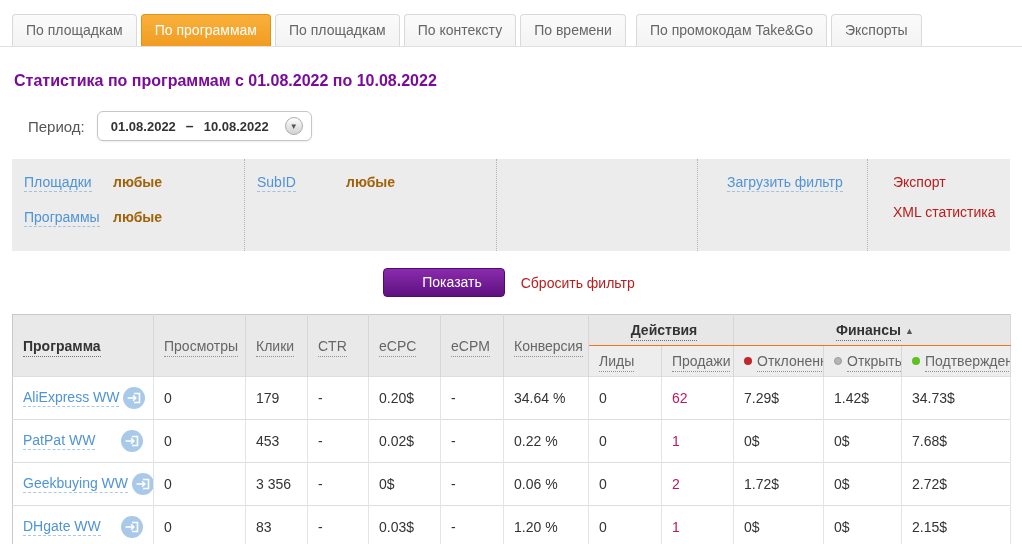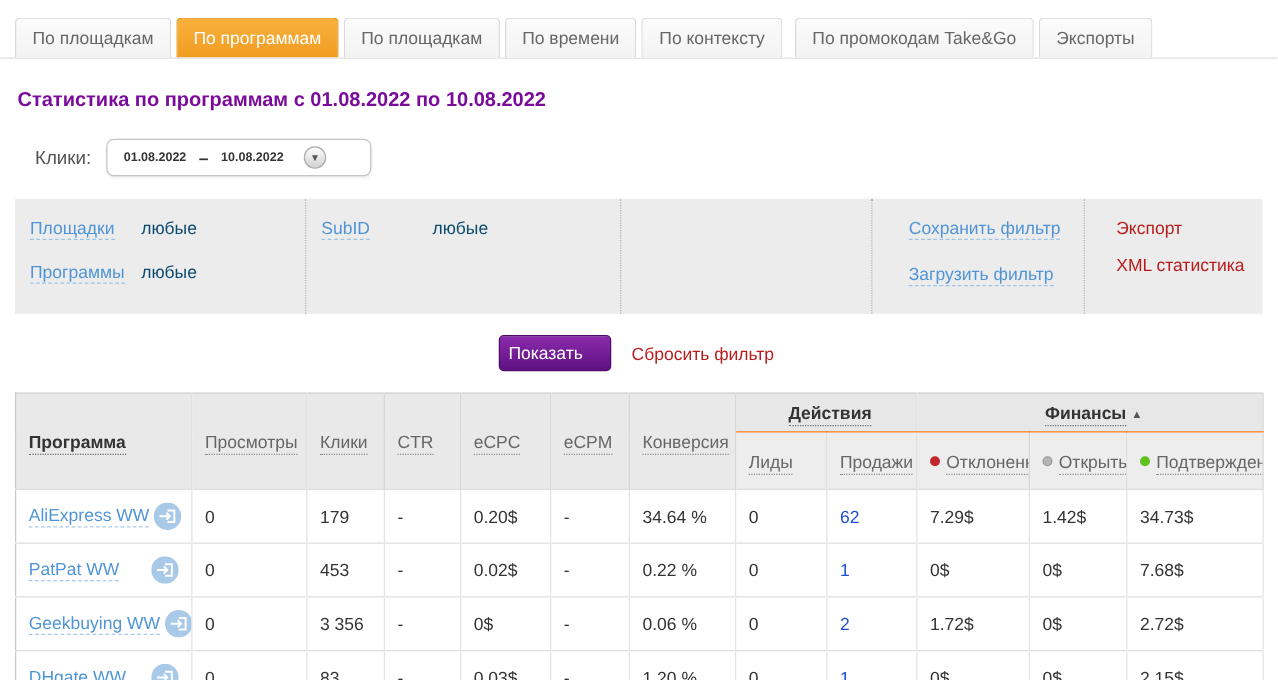--- a/index.html
+++ b/index.html
@@ -58,21 +58,21 @@
     align-items: center;
     gap: 10px;
     border: 1px solid #c6c6c6;
     border-radius: 6px;
     background: #fff;
     box-shadow: 0 1px 2px rgba(0,0,0,.08);
     padding: 5px 8px 5px 13px;
     min-width: 212px;
     cursor: pointer;
   }
-  .period-box b { color: #333; font-size: 10px; }
+  .period-box b { color: #333; font-size: 13px; }
   .period-dash { color: #333; font-weight: bold; }
   .period-arrow {
     width: 18px; height: 18px;
     border-radius: 50%;
     border: 1px solid #adadad;
     background: linear-gradient(#fdfdfd, #d2d2d2);
     color: #555;
     font-size: 8px;
     display: flex;
     align-items: center;
@@ -95,39 +95,39 @@
   .filter-item { display: flex; margin-bottom: 19px; align-items: baseline; }
   .filter-item .flabel { min-width: 89px; }
   a.dashed-link {
     color: #4f94d6;
     text-decoration: none;
     border-bottom: 1px dashed #9cc2e5;
     padding-bottom: 1px;
     cursor: pointer;
   }
   a.plain-link { color: #b91c1c; text-decoration: none; cursor: pointer; }
-  .fvalue { color: #0c4a6e; }
+  .fvalue { color: #a16207; font-weight: bold; }
   .xml-link { display: inline-block; margin-top: 13px; line-height: 19px; max-width: 110px; }
 
   
   .actions-row {
     margin-top: 17px;
     display: flex;
     justify-content: center;
     align-items: center;
     gap: 16px;
     padding-right: 4px;
   }
   .show-btn {
     background: linear-gradient(#8a2bad, #5e1180);
     border: 1px solid #4e0d6b;
     border-radius: 4px;
     color: #fff;
     font-size: 14px;
-    padding: 5px 22px 6px 7px;
+    padding: 5px 22px 6px 38px;
     cursor: pointer;
     font-family: "Liberation Sans", sans-serif;
   }
 
   
   .stats-table {
     margin: 17px 12px 0 12px;
     width: 998px;
     border-collapse: collapse;
     table-layout: fixed;
@@ -145,21 +145,21 @@
     color: #666;
     font-weight: normal;
     border-right: 1px solid #d7d7d7;
     height: 31px;
   }
   .stats-table thead th.grp {
     text-align: center;
     border-bottom: 1px solid #f97316;
     background: #e7e7e7;
   }
-  .stats-table thead tr.subrow th { background: #ededed; height: 46px; }
+  .stats-table thead tr.subrow th { background: #ededed; height: 31px; }
   .hdr-u { border-bottom: 1px dotted #909090; padding-bottom: 2px; color: #666; }
   .hdr-b { font-weight: bold; color: #333; border-bottom: 1px dotted #707070; padding-bottom: 2px; }
   .sort-arrow { font-size: 9px; color: #555; margin-left: 4px; vertical-align: 1px; }
   .dot { display: inline-block; width: 8px; height: 8px; border-radius: 50%; margin-right: 5px; vertical-align: 1px; }
   .dot.red { background: #c1272d; }
   .dot.gray { background: #b5b5b5; border: 1px solid #9a9a9a; }
   .dot.green { background: #5fc020; }
 
   .stats-table tbody td {
     height: 42px;
@@ -170,39 +170,39 @@
   .prog-cell { display: flex; align-items: center; justify-content: space-between; padding-right: 6px; height: 42px; }
   .prog-cell a {
     color: #4f94d6;
     text-decoration: none;
     border-bottom: 1px dashed #a9c9e9;
     padding-bottom: 1px;
     white-space: nowrap;
     cursor: pointer;
   }
   .goto { width: 22px; height: 22px; flex: 0 0 22px; cursor: pointer; margin-left: 4px; }
-  .sales-link { color: #1d4ed8; text-decoration: none; cursor: pointer; }
+  .sales-link { color: #be185d; text-decoration: none; cursor: pointer; }
 </style>
 </head>
 <body>
 
 <div class="tabbar">
   <div class="tab">По площадкам</div>
   <div class="tab active">По программам</div>
   <div class="tab">По площадкам</div>
+  <div class="tab">По контексту</div>
   <div class="tab">По времени</div>
-  <div class="tab">По контексту</div>
   <div class="tab gap">По промокодам Take&amp;Go</div>
   <div class="tab">Экспорты</div>
 </div>
 
 <div class="page-title">Статистика по программам с 01.08.2022 по 10.08.2022</div>
 
 <div class="period-row">
-  <span class="period-label">Клики:</span>
+  <span class="period-label">Период:</span>
   <div class="period-box">
     <b>01.08.2022</b>
     <span class="period-dash">–</span>
     <b>10.08.2022</b>
     <span class="period-arrow">▼</span>
   </div>
 </div>
 
 <div class="filter-panel">
   <div class="filter-col">
@@ -216,23 +216,20 @@
     </div>
   </div>
   <div class="filter-col">
     <div class="filter-item">
       <span class="flabel"><a class="dashed-link">SubID</a></span>
       <span class="fvalue">любые</span>
     </div>
   </div>
   <div class="filter-col"></div>
   <div class="filter-col c4">
-    <div class="filter-item">
-      <a class="dashed-link">Сохранить фильтр</a>
-    </div>
     <div class="filter-item">
       <a class="dashed-link">Загрузить фильтр</a>
     </div>
   </div>
   <div class="filter-col c5">
     <a class="plain-link">Экспорт</a><br>
     <a class="plain-link xml-link">XML статистика</a>
   </div>
 </div>
 

